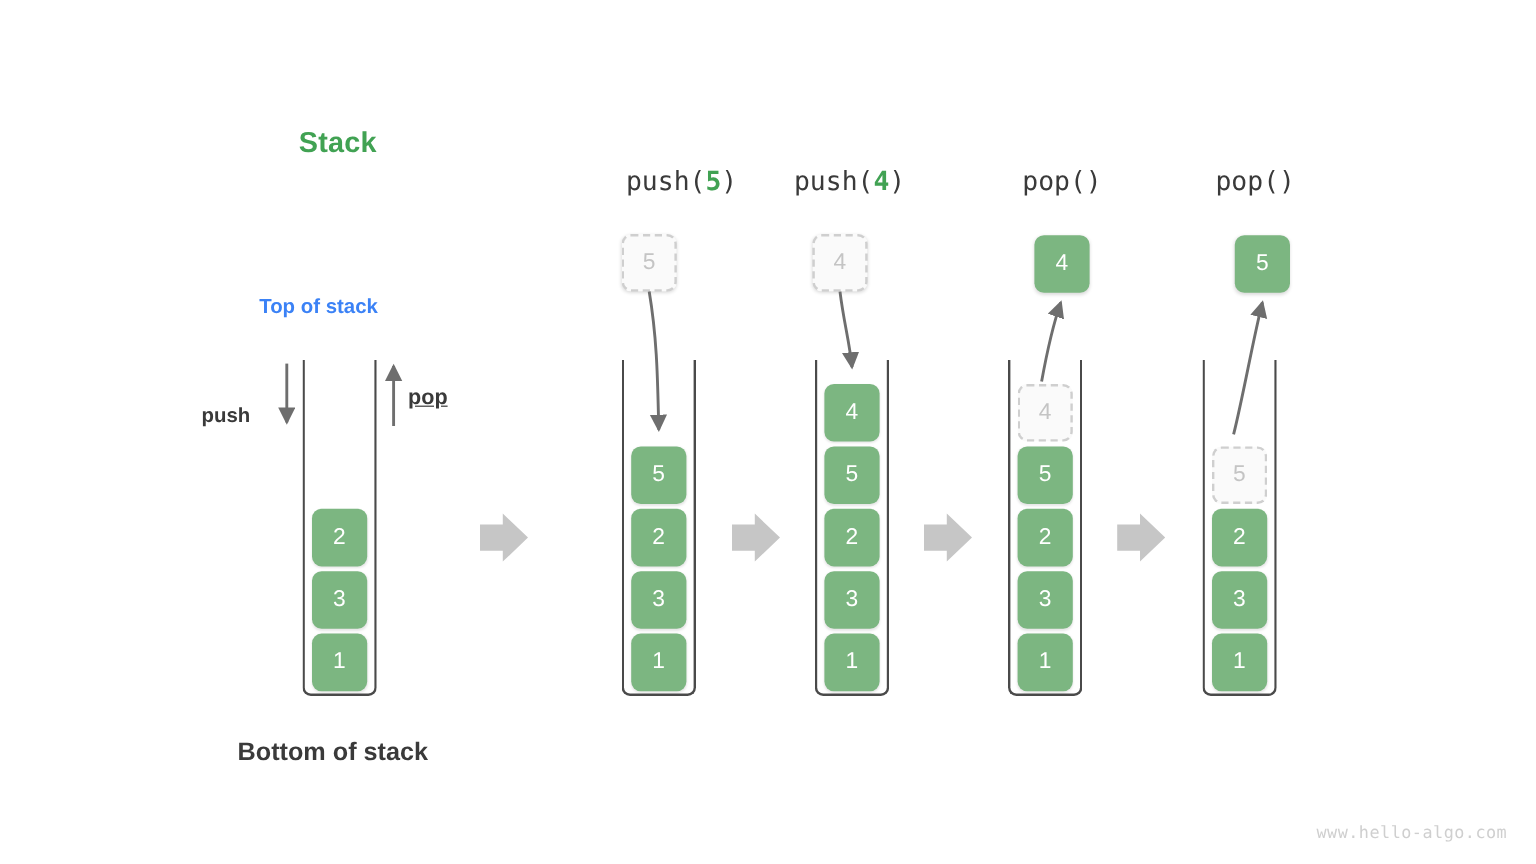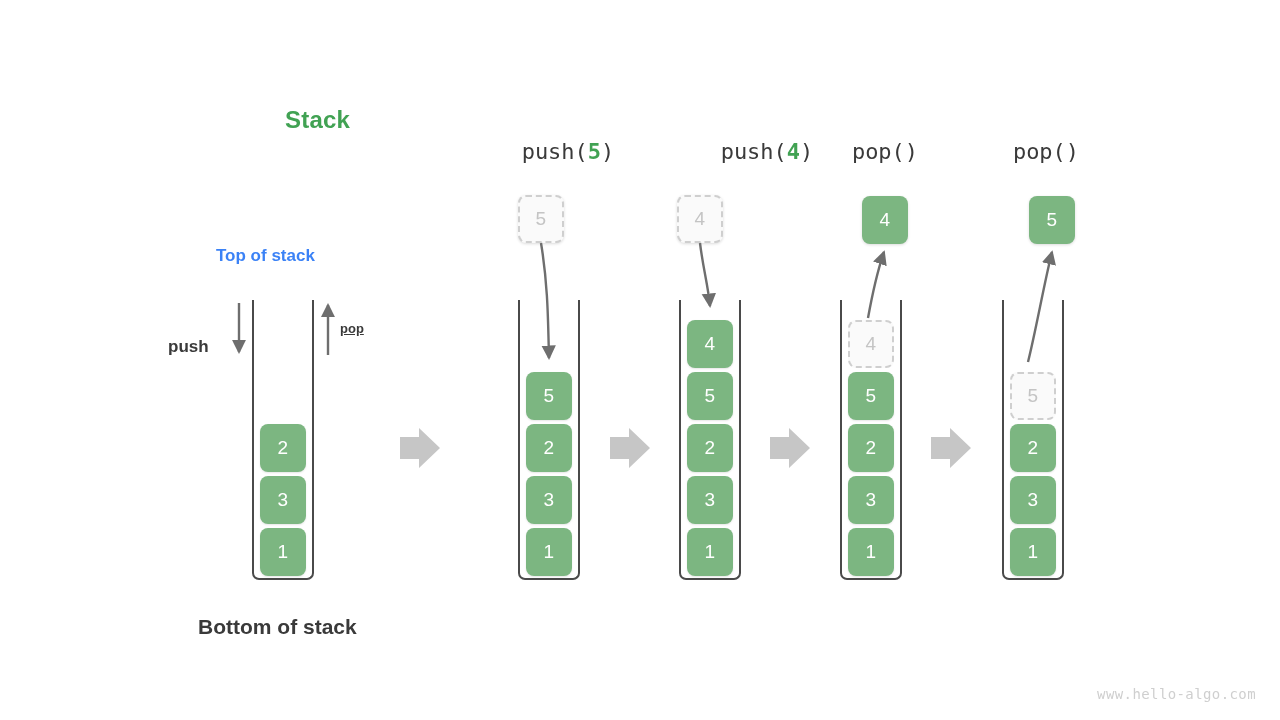--- a/index.html
+++ b/index.html
@@ -19,21 +19,20 @@
   
   #stack-title {
     position: absolute;
     left: 249px;
     top: 106px;
     font-size: 24px;
     font-weight: bold;
     color: #41a253;
     letter-spacing: 0.2px;
     white-space: nowrap;
-    margin-left: 36px;
   }
 
   
   #top-of-stack-label {
     position: absolute;
     left: 216px;
     top: 246px;
     font-size: 17px;
     font-weight: bold;
     color: #3b82f6;
@@ -55,21 +54,21 @@
     font-size: 17px;
     font-weight: bold;
     color: #3a3a3a;
     white-space: nowrap;
     margin-top: 16px;
   }
   #pop-label {
     position: absolute;
     left: 340px;
     top: 321px;
-    font-size: 13px;
+    font-size: 18px;
     font-weight: bold;
     color: #3a3a3a;
     white-space: nowrap;
     text-decoration: underline;
   }
 
   
   .op-header {
     position: absolute;
     top: 139px;
@@ -148,21 +147,21 @@
 <div id="stack-title">Stack</div>
 
 <div id="top-of-stack-label">Top of stack</div>
 <div id="bottom-of-stack-label">Bottom of stack</div>
 <div id="push-label">push</div>
 <div id="pop-label">pop</div>
 
 <div class="op-header" style="left:568px">
   <span>push(</span><span class="arg">5</span><span>)</span>
 </div>
-<div class="op-header" style="left:767px">
+<div class="op-header" style="left:708px">
   <span>push(</span><span class="arg">4</span><span>)</span>
 </div>
 <div class="op-header" style="left:885px">
   <span>pop()</span>
 </div>
 <div class="op-header" style="left:1046px">
   <span>pop()</span>
 </div>
 
 <div class="stack-col">

